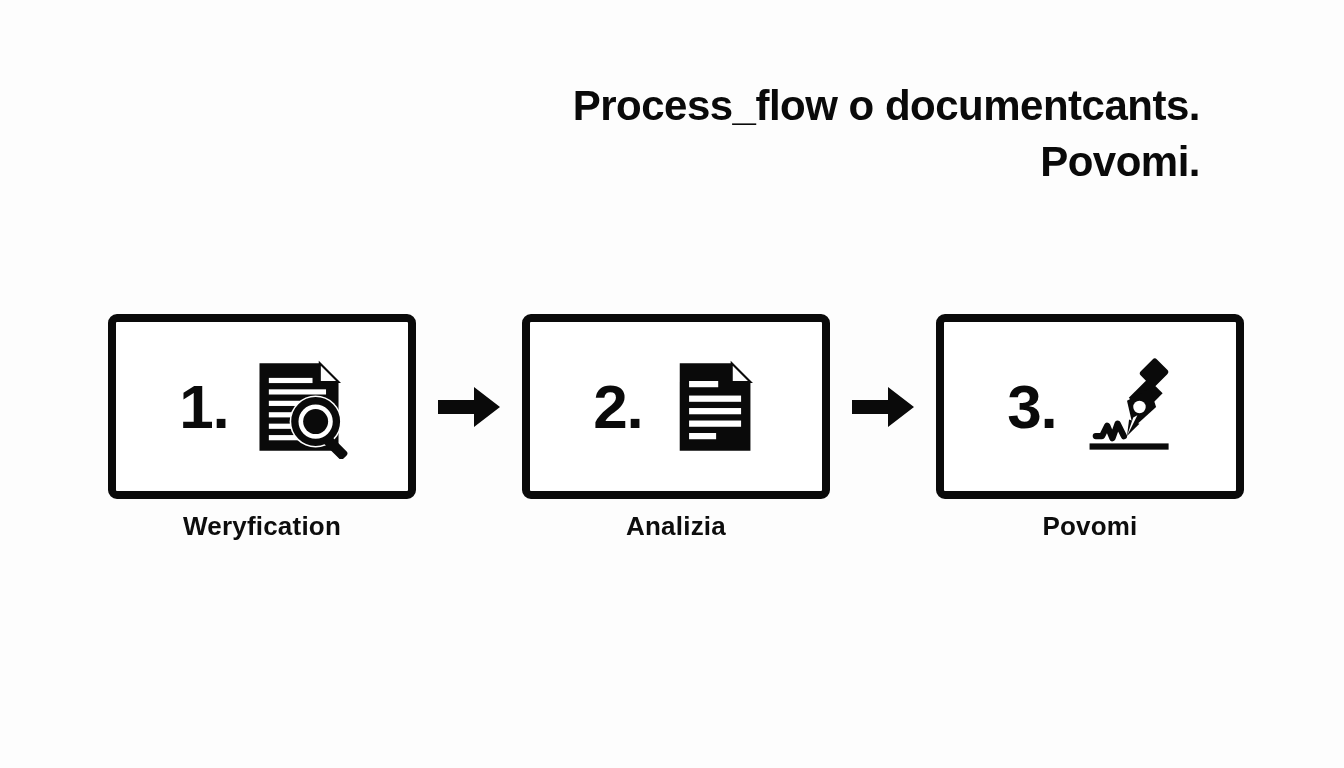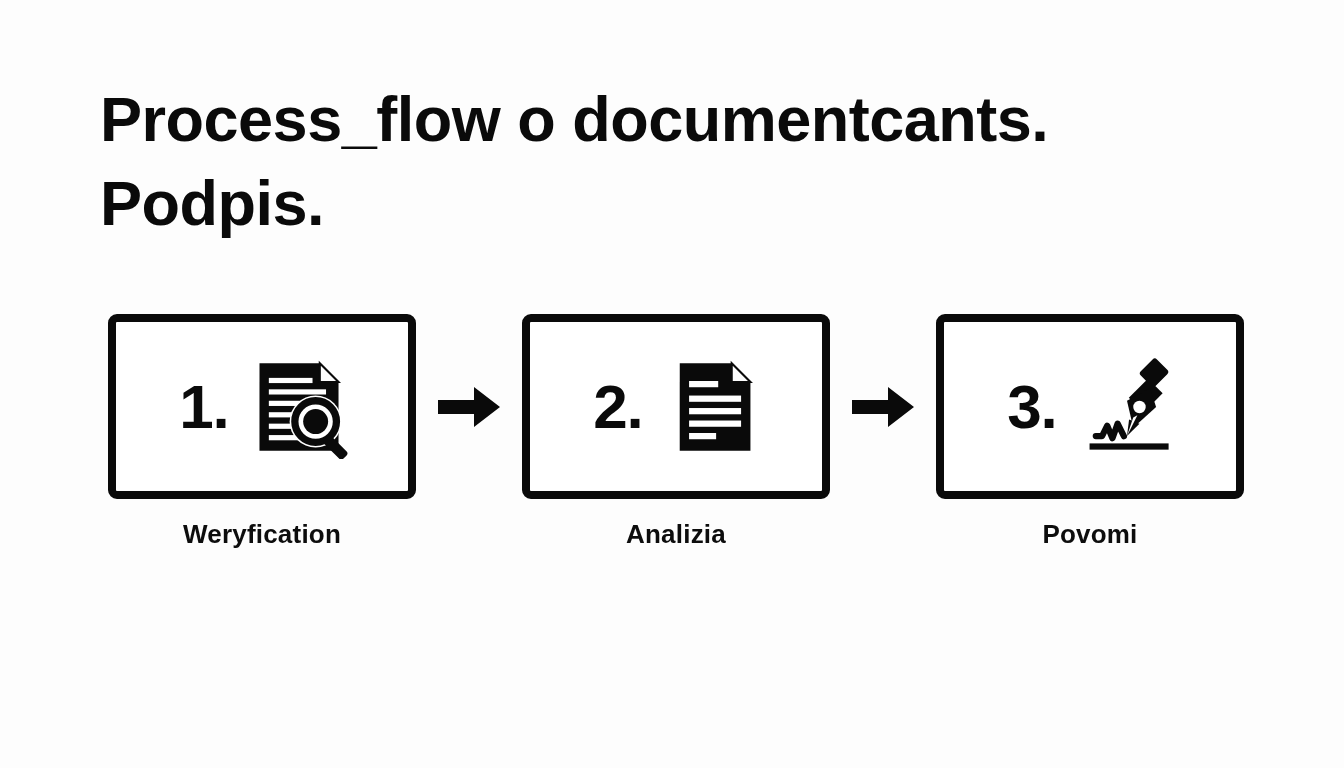--- a/index.html
+++ b/index.html
@@ -17,26 +17,27 @@
   }
 
   
   .title-block {
     position: absolute;
     left: 100px;
     top: 78px;
     width: 1100px;
   }
   .title-line {
-    font-size: 63px;
+    font-size: 42px;
     font-weight: bold;
     line-height: 1.33;
     letter-spacing: -0.5px;
     color: #0a0a0a;
     white-space: pre;
+    text-align: right;
   }
 
   
   .flow-row {
     position: absolute;
     left: 108px;
     top: 314px;
     width: 1136px;
     display: flex;
     align-items: flex-start;
@@ -73,21 +74,21 @@
   }
 
   .step-icon {
     display: block;
     width: 104px;
     height: 104px;
   }
   .step-icon svg { display: block; width: 100%; height: 100%; }
 
   .step-label {
-    margin-top: 20px;
+    margin-top: 12px;
     font-size: 26px;
     font-weight: bold;
     color: #0d0d0d;
     text-align: center;
     letter-spacing: 0.2px;
   }
 
   
   .arrow {
     width: 80px;
@@ -97,21 +98,21 @@
     justify-content: center;
     flex: 0 0 auto;
   }
   .arrow svg { display: block; width: 66px; height: 48px; }
 </style>
 </head>
 <body>
 
 <div class="title-block">
   <div class="title-line">Process_flow o documentcants.</div>
-  <div class="title-line">Podpis.</div>
+  <div class="title-line">Povomi.</div>
 </div>
 
 <div class="flow-row">
 
   <div class="step">
     <div class="step-box">
       <span class="step-number">1.</span>
       <span class="step-icon">
         <svg viewBox="0 0 100 100" xmlns="http://www.w3.org/2000/svg">
 

